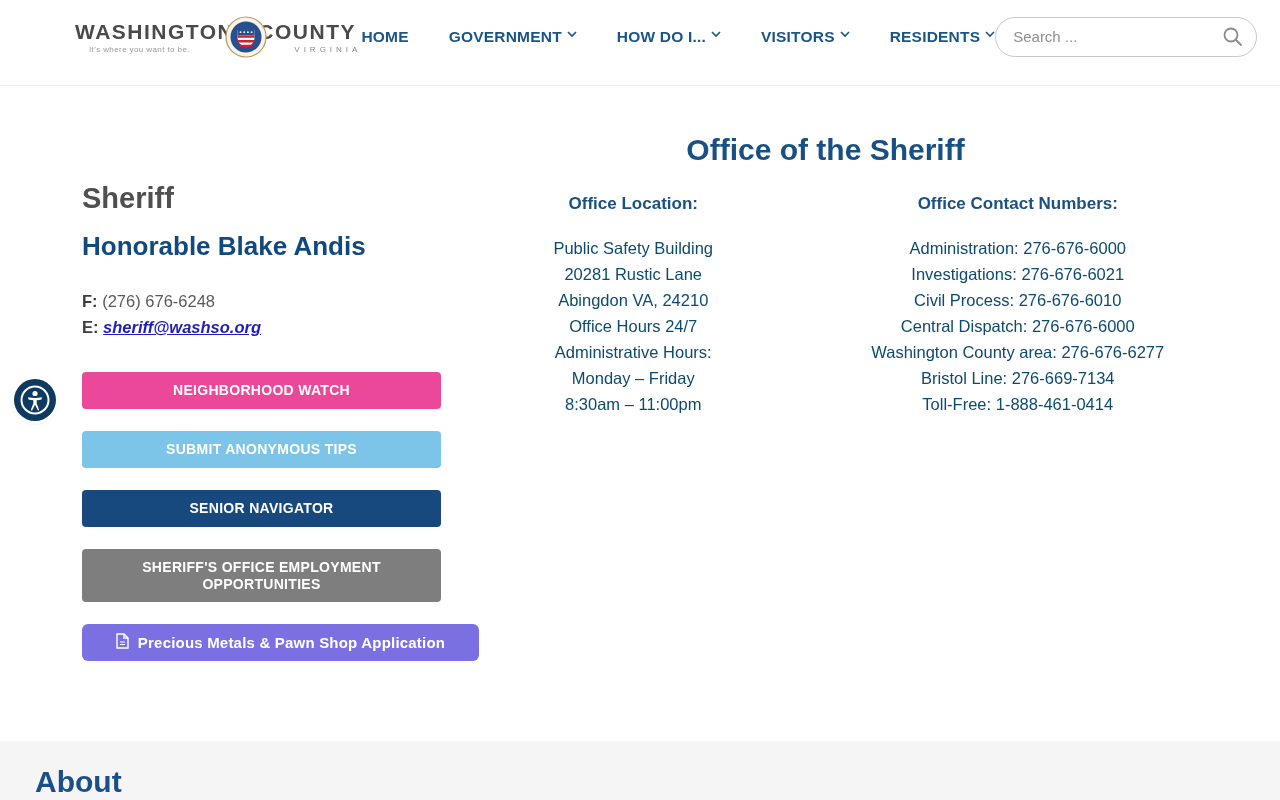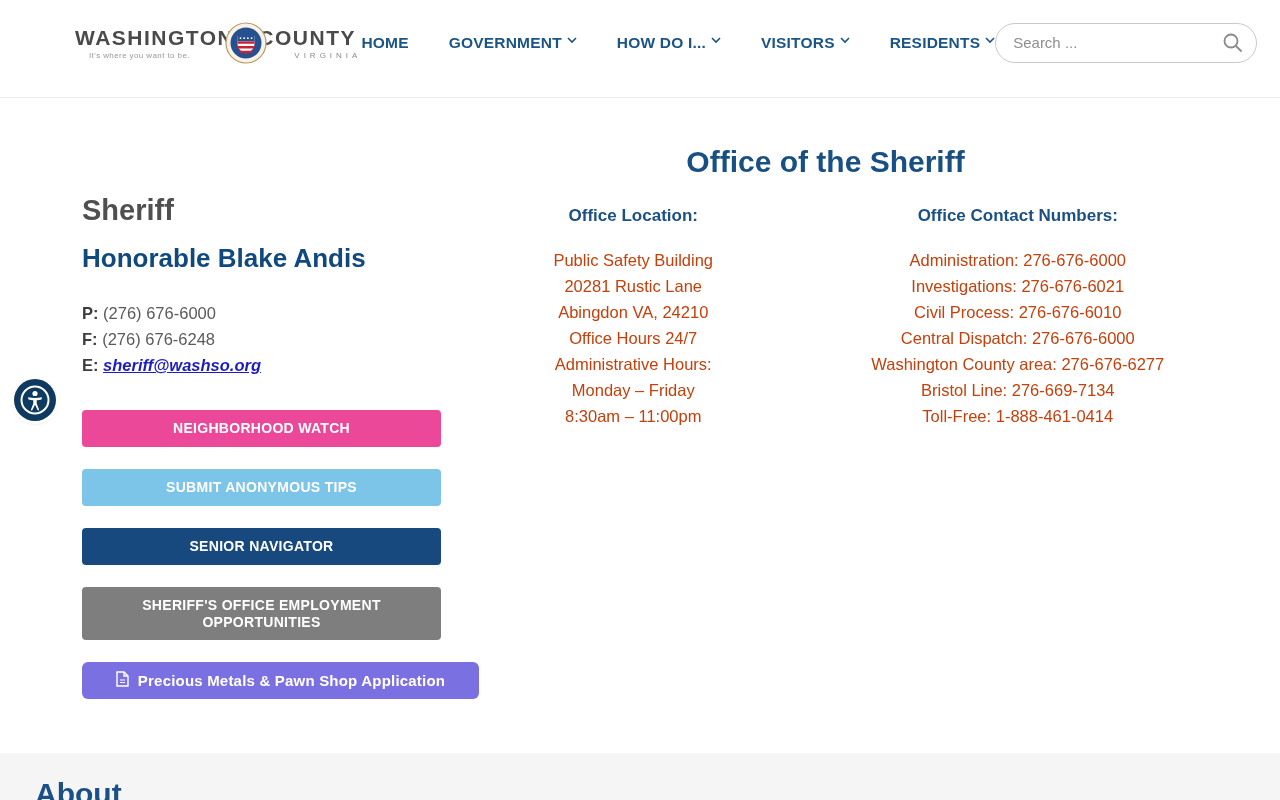--- a/index.html
+++ b/index.html
@@ -7,21 +7,21 @@
   body {
     font-family: "Liberation Sans", "DejaVu Sans", sans-serif;
     background: #ffffff;
     display: flex;
     flex-direction: column;
     position: relative;
   }
 
   
   .header {
-    height: 98px;
+    height: 86px;
     flex: none;
     display: flex;
     align-items: center;
     padding: 0 60px 12px 75px;
     border-bottom: 1px solid #ececec;
     background: #ffffff;
   }
   .logo {
     display: flex;
     align-items: center;
@@ -176,21 +176,21 @@
   .info-cols { display: flex; }
   .info-col { width: 50%; text-align: center; }
   .info-heading {
     font-size: 17px;
     font-weight: bold;
     color: #1b5082;
     margin-bottom: 21px;
   }
   .info-line {
     font-size: 16.5px;
-    color: #c2410c;
+    color: #0c4a6e;
     line-height: 26px;
   }
 
   
   .about-section {
     flex: 1;
     background: #f5f5f6;
     padding: 24px 0 0 35px;
   }
   .about-title {
@@ -281,24 +281,20 @@
     </span>
   </div>
 </div>
 
 <div class="main">
 
   <div class="left-col">
     <h2 class="sheriff-title">Sheriff</h2>
     <h3 class="sheriff-name">Honorable Blake Andis</h3>
 
-    <div class="contact-line">
-      <b>P:</b>
-      <span>(276) 676-6000</span>
-    </div>
     <div class="contact-line">
       <b>F:</b>
       <span>(276) 676-6248</span>
     </div>
     <div class="contact-line">
       <b>E:</b>
       <a class="email-link">sheriff@washso.org</a>
     </div>
 
     <div class="btn-stack">

